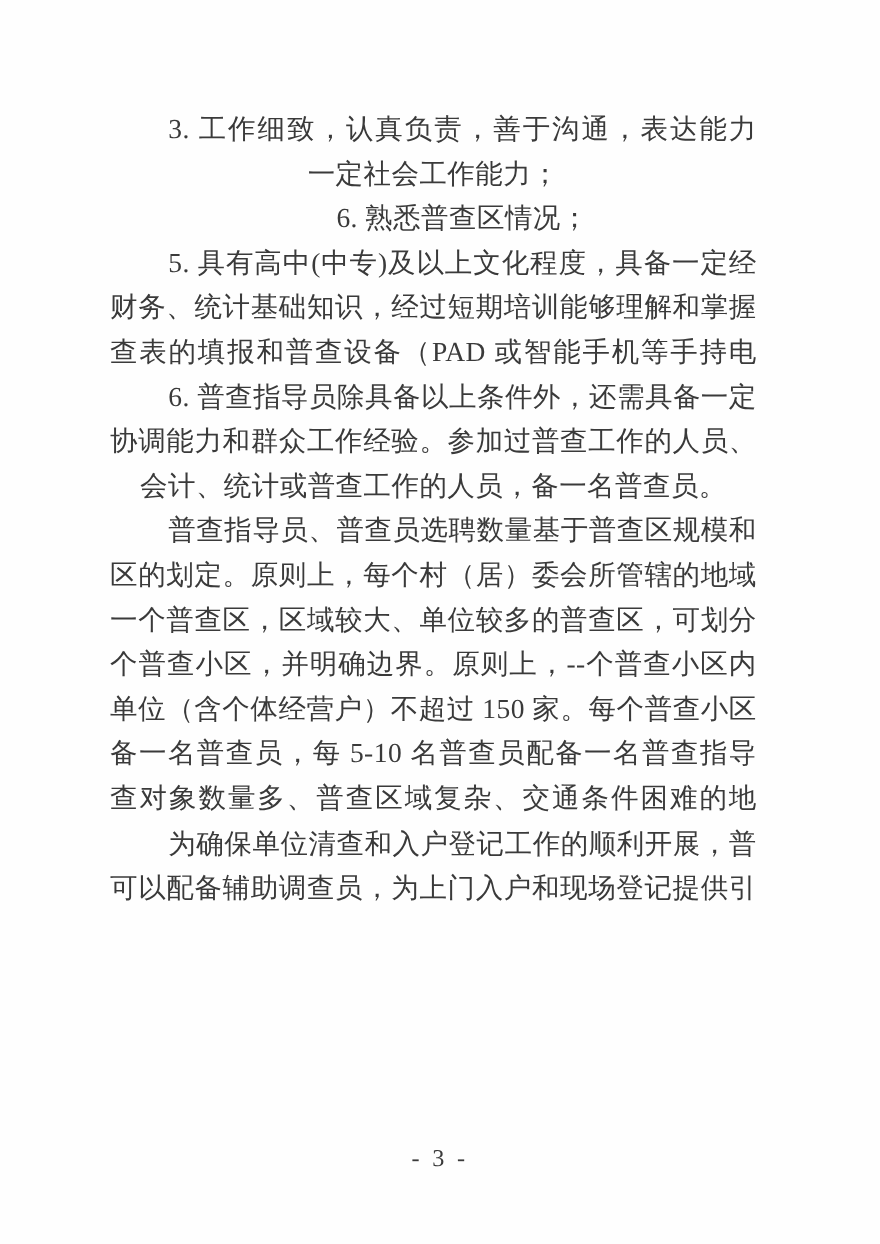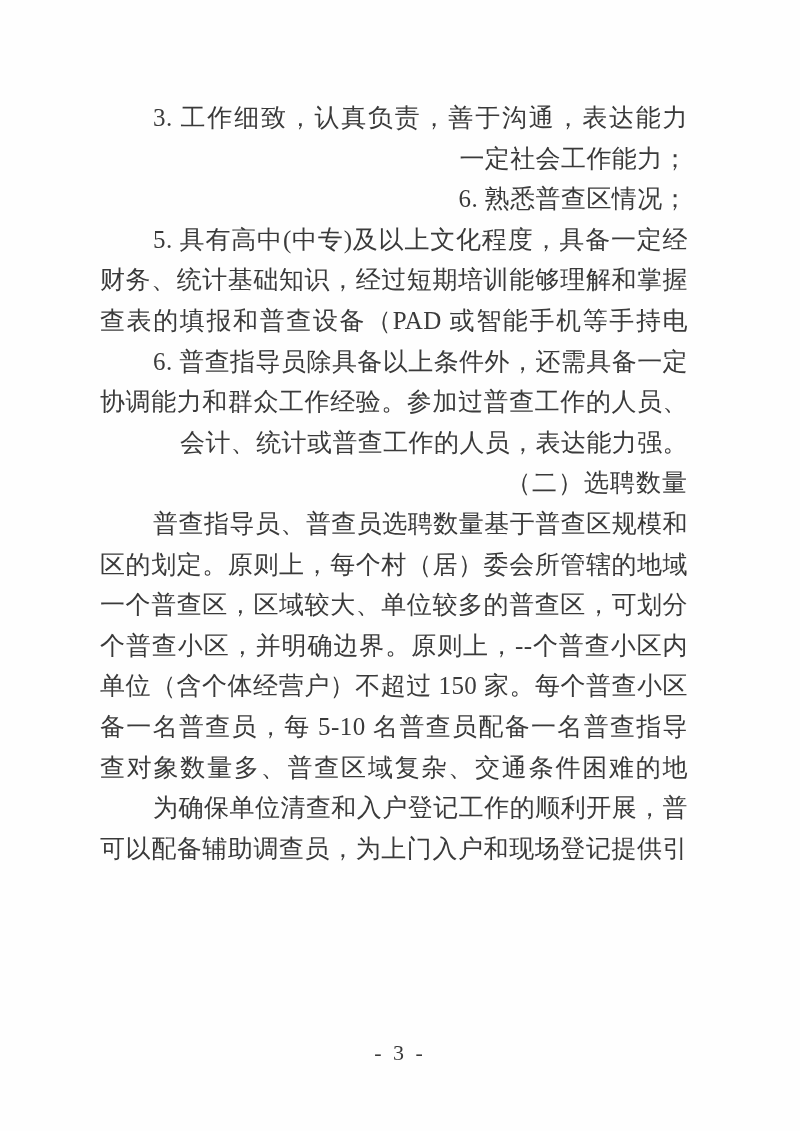--- a/index.html
+++ b/index.html
@@ -22,21 +22,21 @@
     top: 98px;
     width: 588px;
   }
   .line {
     font-size: 25px;
     line-height: 40.6px;
     height: 40.6px;
     letter-spacing: 0.4px;
     white-space: nowrap;
     overflow: visible;
-    text-align: right;
+    text-align: center;
   }
   
   .j {
     white-space: normal;
     text-align: justify;
     text-align-last: justify;
     text-justify: inter-character;
     overflow: hidden;
   }
   
@@ -63,22 +63,21 @@
 <div class="page">
   <div class="text-block">
     <div class="line j i">3. 工作细致，认真负责，善于沟通，表达能力强，有</div>
     <div class="line">一定社会工作能力；</div>
     <div class="line i">6. 熟悉普查区情况；</div>
     <div class="line j i">5. 具有高中(中专)及以上文化程度，具备一定经济、</div>
     <div class="line j">财务、统计基础知识，经过短期培训能够理解和掌握各类普</div>
     <div class="line j">查表的填报和普查设备（PAD 或智能手机等手持电子终端，</div>
     <div class="line j i">6. 普查指导员除具备以上条件外，还需具备一定组织</div>
     <div class="line j">协调能力和群众工作经验。参加过普查工作的人员、从事过</div>
-    <div class="line">会计、统计或普查工作的人员，表达能力强。</div>
-    <div class="line i heading">（二）选聘数量</div>
+    <div class="line">会计、统计或普查工作的人员，备一名普查员。</div>
     <div class="line j i">普查指导员、普查员选聘数量基于普查区规模和普查小</div>
     <div class="line j">区的划定。原则上，每个村（居）委会所管辖的地域范围为</div>
     <div class="line j">一个普查区，区域较大、单位较多的普查区，可划分为若干</div>
     <div class="line j">个普查小区，并明确边界。原则上，--个普查小区内涉及的</div>
     <div class="line j">单位（含个体经营户）不超过 150 家。每个普查小区至少配</div>
     <div class="line j">备一名普查员，每 5-10 名普查员配备一名普查指导员。普</div>
     <div class="line j">查对象数量多、普查区域复杂、交通条件困难的地区，应适</div>
     <div class="line j i">为确保单位清查和入户登记工作的顺利开展，普查小区</div>
     <div class="line j">可以配备辅助调查员，为上门入户和现场登记提供引导，协</div>
   </div>

